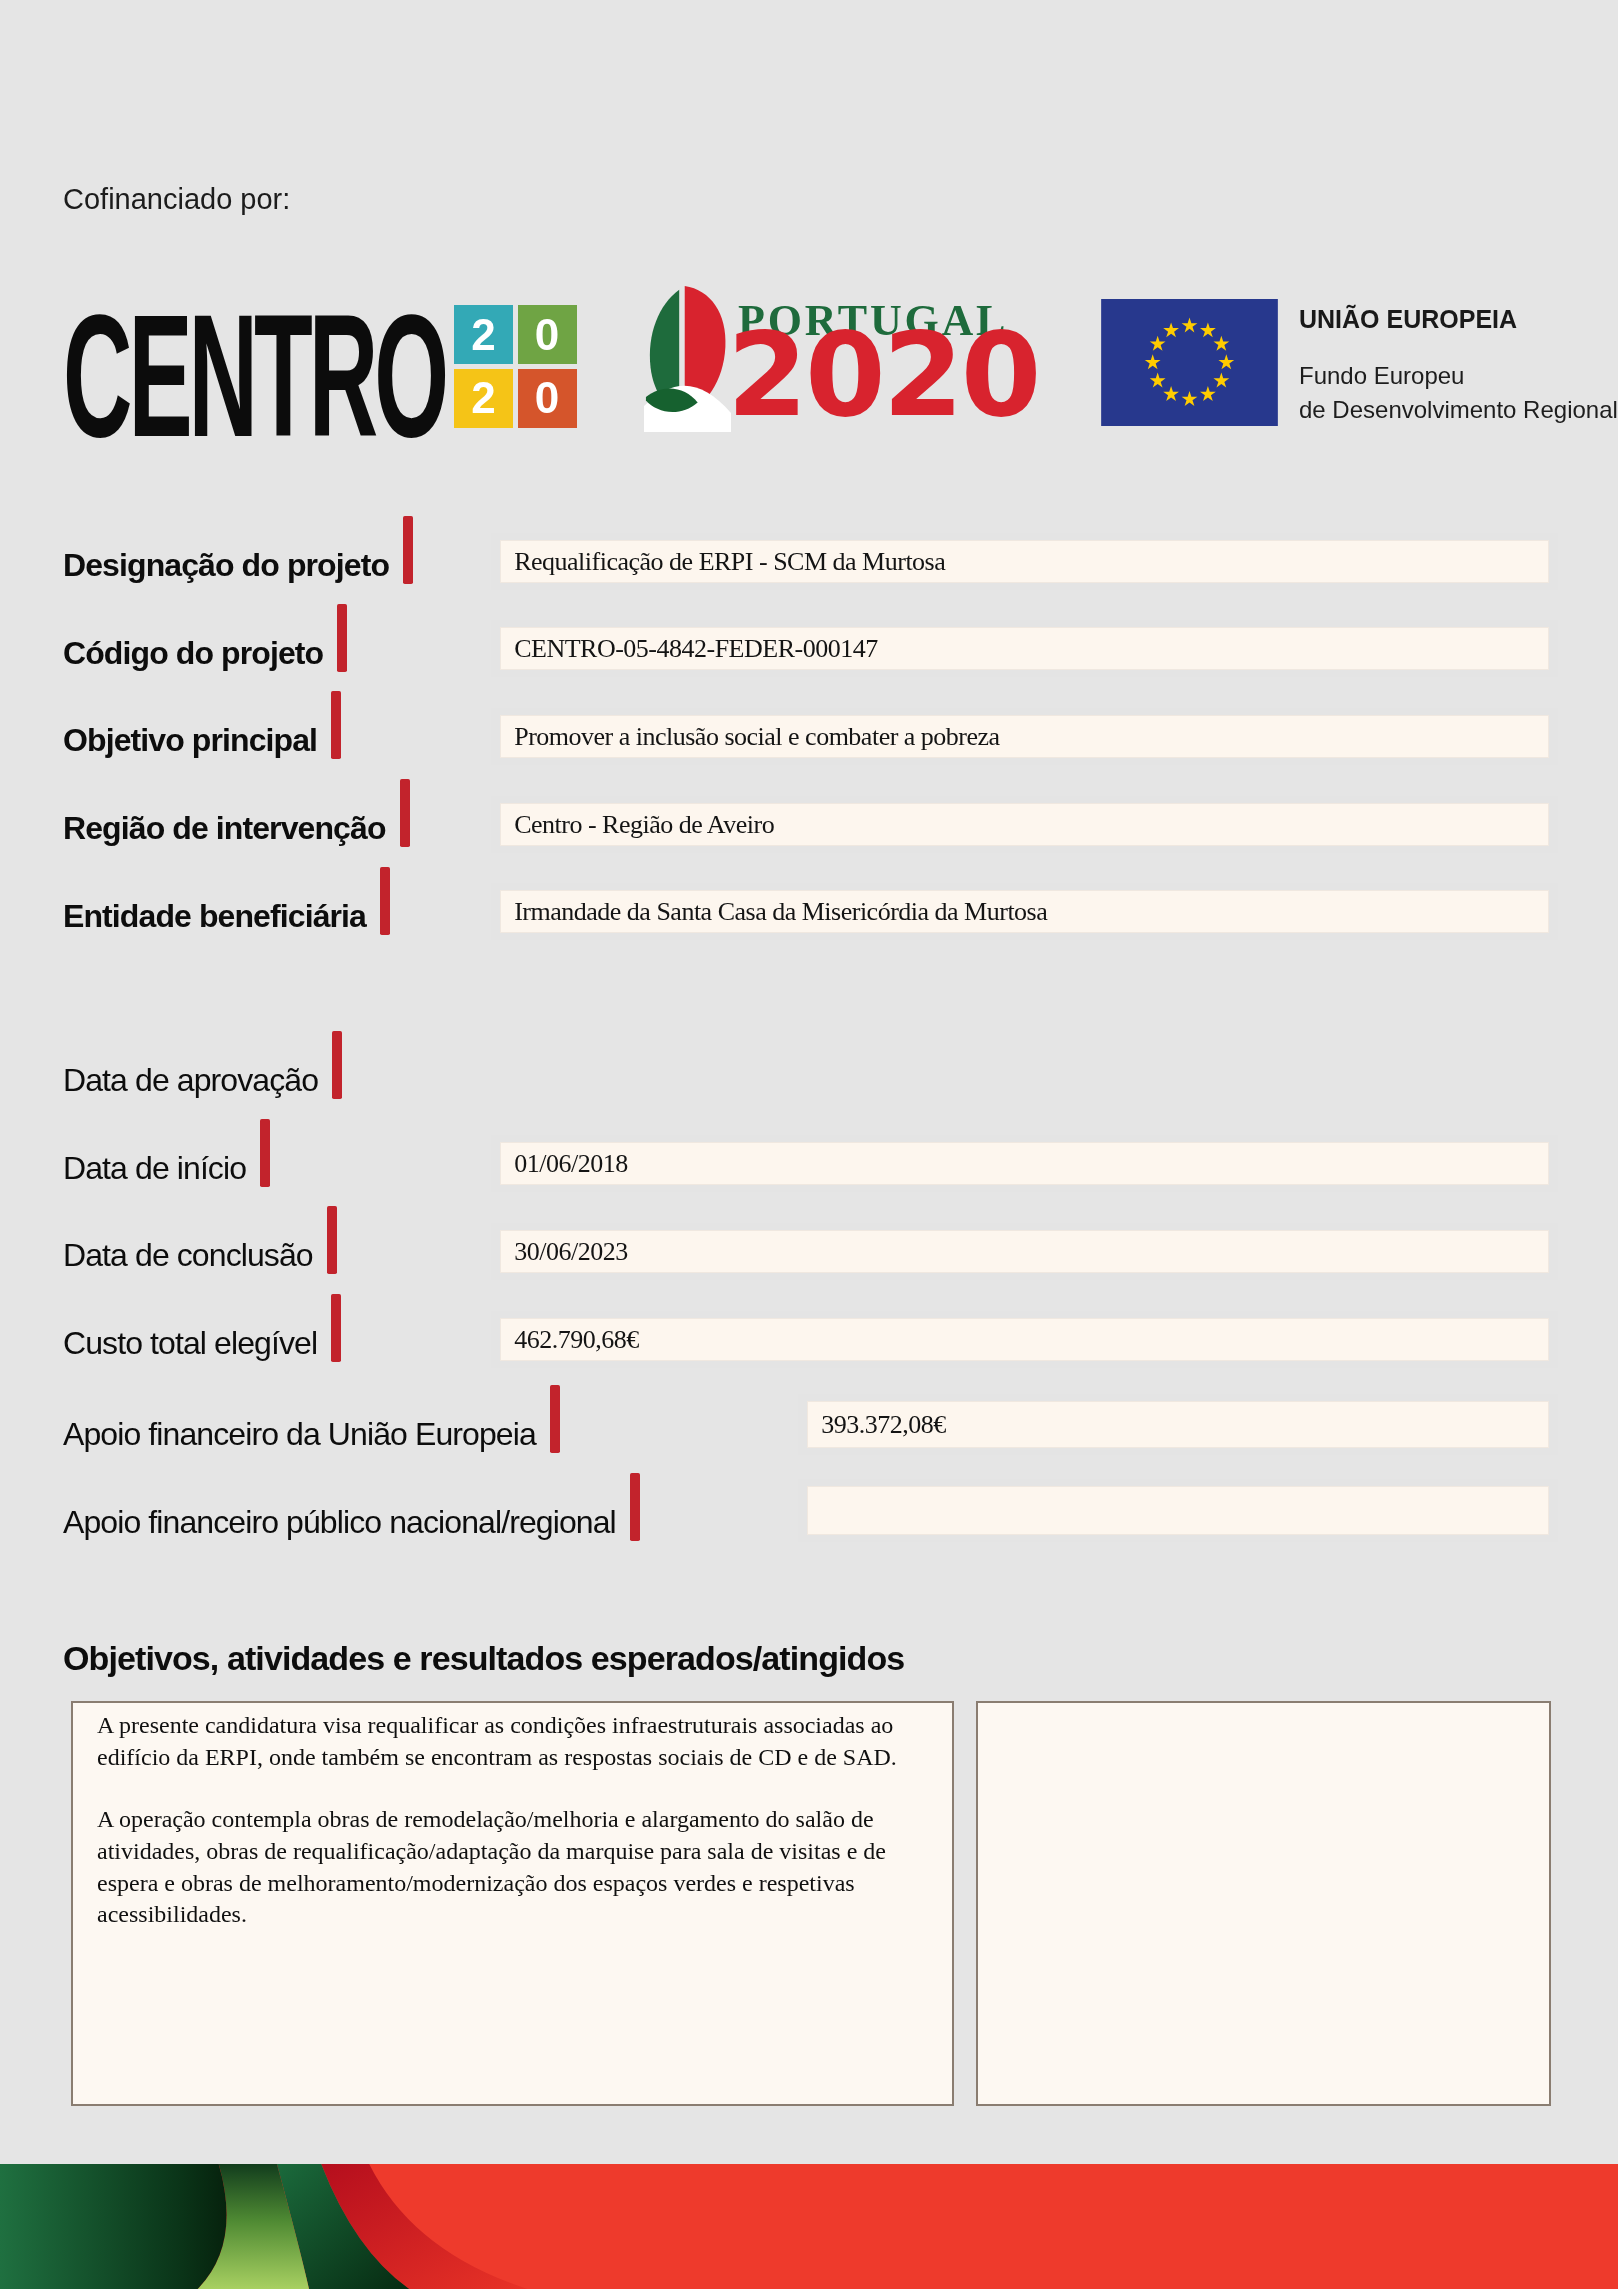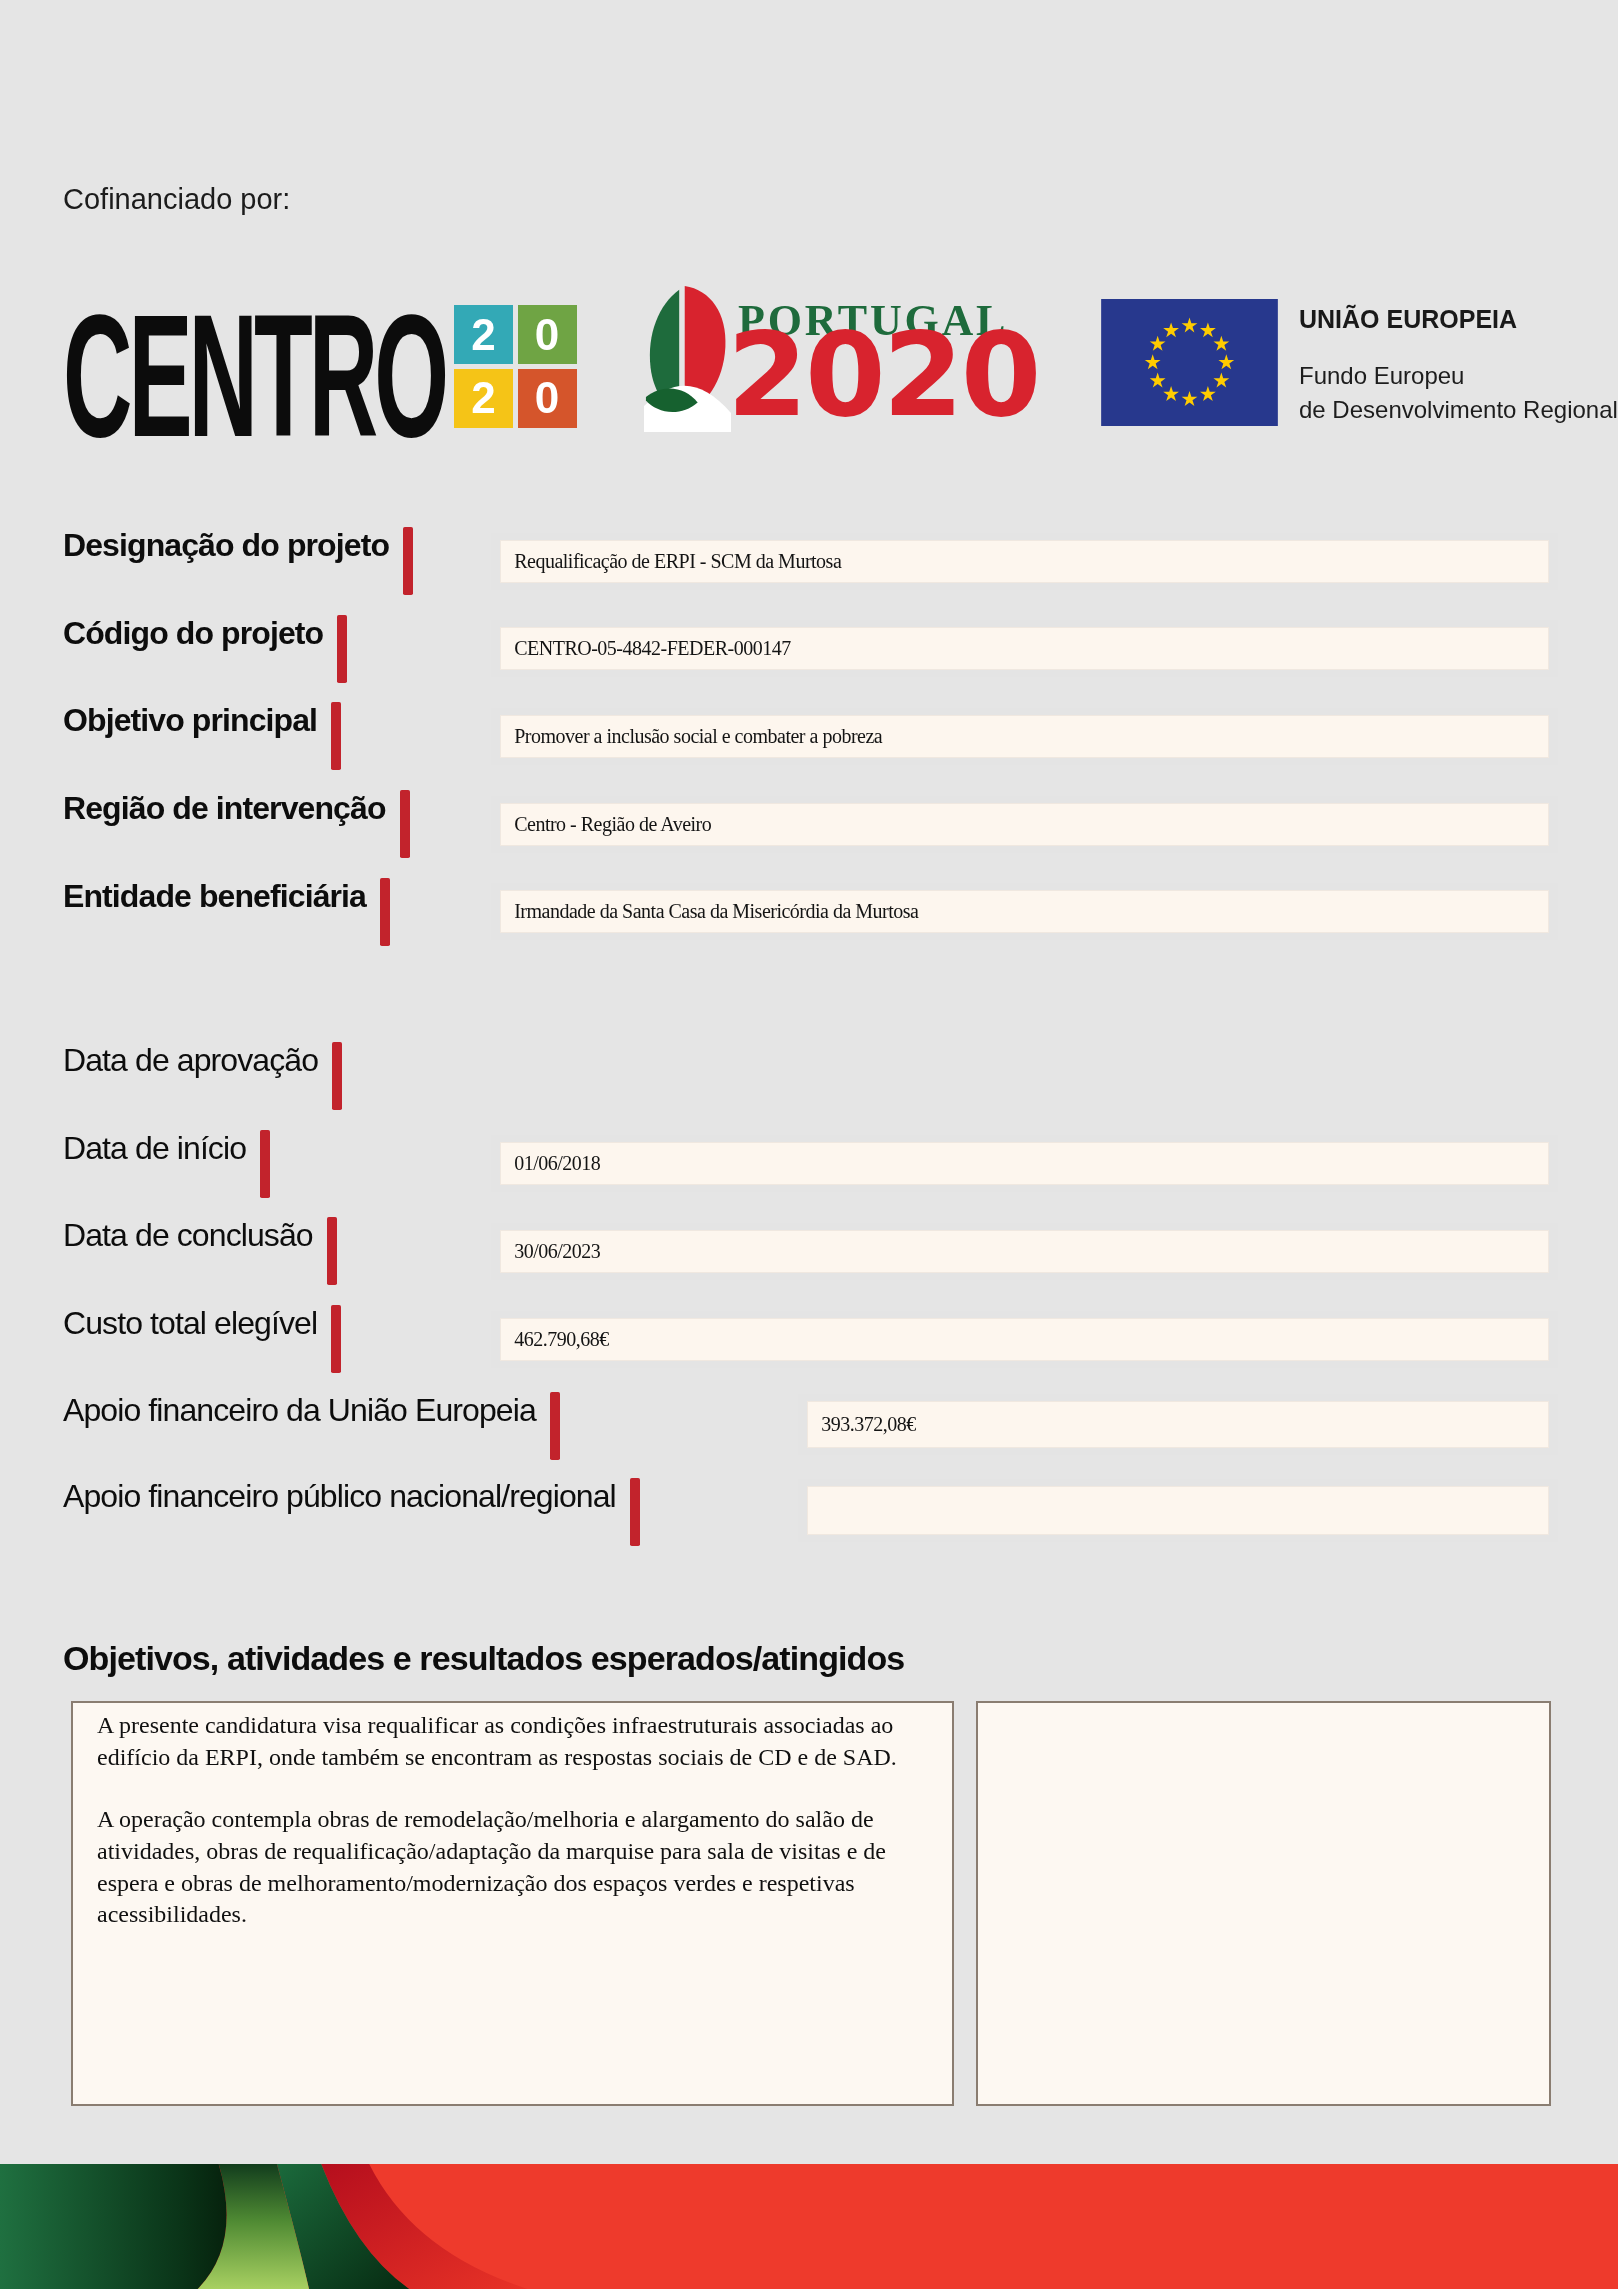--- a/index.html
+++ b/index.html
@@ -35,28 +35,28 @@
   .p2020-year { left:727px; top:317px; font-weight:bold; font-size:116px; line-height:1;
     color:#D8232E; font-family:"DejaVu Sans", sans-serif; letter-spacing:-2.8px; }
 
   
   .eu-title { left:1299px; top:305px; font-size:25px; font-weight:bold; color:#191919; }
   .eu-line1 { left:1299px; top:362px; font-size:24px; color:#1d1d1d; }
   .eu-line2 { left:1299px; top:396px; font-size:24px; color:#1d1d1d; }
 
   
   .flabel-line { position:absolute; left:63px; height:57px;
-    display:flex; align-items:flex-start; gap:14px; }
+    display:flex; align-items:flex-end; gap:14px; }
   .flabel { font-size:32px; letter-spacing:-0.9px; color:#0d0d0d; white-space:nowrap; }
   .flabel.b { font-weight:bold; }
   .fbar { width:10px; height:68px; background:#C2232C; border-radius:1.8px; flex:none; }
   .fbox { position:absolute; background:#E4E4E4; }
   .fbox-inner { position:absolute; left:9.2px; right:9.2px; top:7.4px; bottom:7.4px;
     background:#FDF6EE; border:0.9px solid #F0E8E0; display:flex; align-items:center;
-    padding-left:13px; font-family:"Liberation Serif", serif; font-size:20px;
+    padding-left:13px; font-family:"Liberation Serif", serif; font-size:26px;
     letter-spacing:-0.5px; color:#141414; white-space:nowrap; overflow:hidden; }
 
   
   .obj-heading { left:63px; top:1639px; font-size:34px; font-weight:bold;
     letter-spacing:-0.9px; color:#0d0d0d; }
   .obj-box { background:#FDF8F2; border:2.8px solid #8A7D71; box-sizing:border-box; }
   .obj-left  { left:71px;  top:1701px; width:883px; height:405px; }
   .obj-right { left:976px; top:1701px; width:575px; height:405px; }
   .obj-text { padding:7px 24px; font-family:"Liberation Serif", serif;
     font-size:24px; line-height:1.32; color:#101010; }

